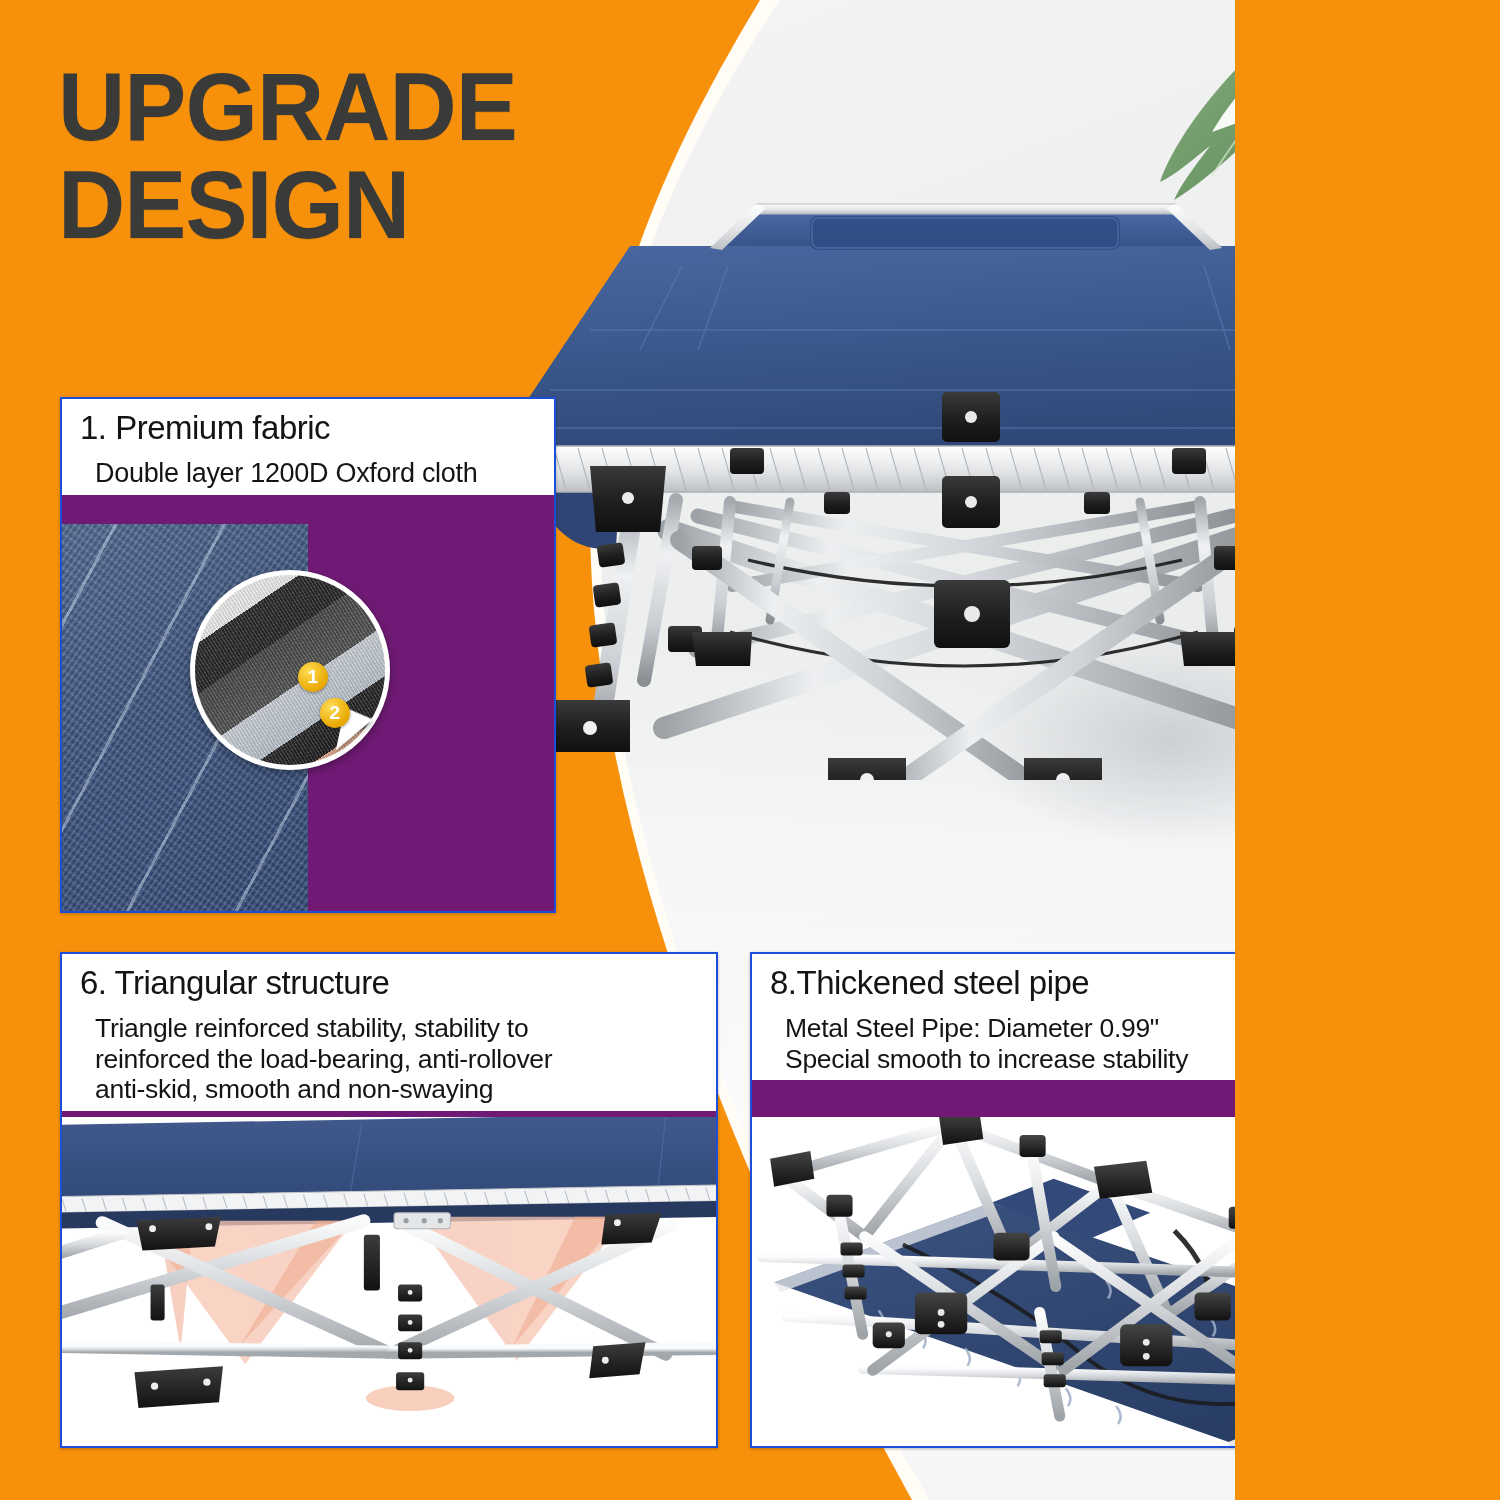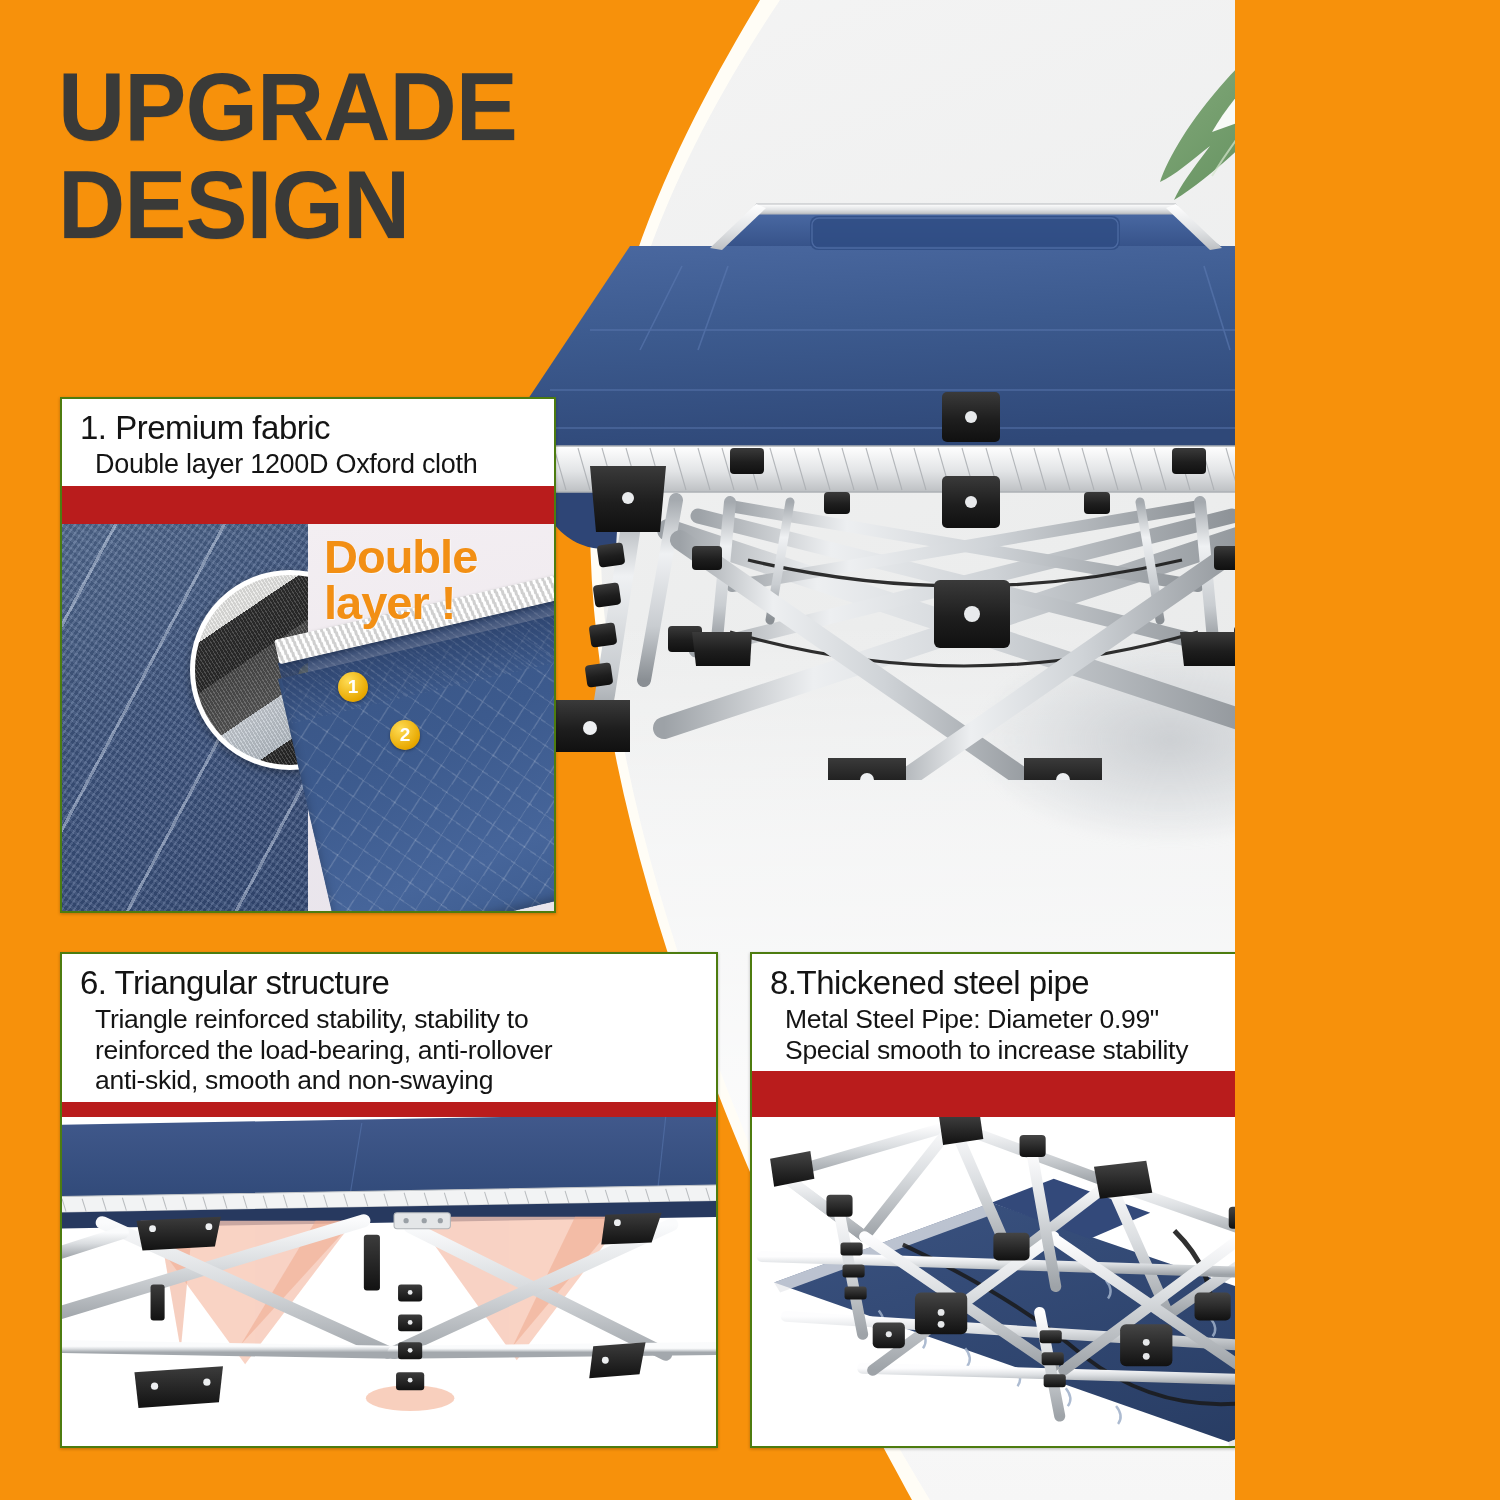--- a/index.html
+++ b/index.html
@@ -43,38 +43,38 @@
     letter-spacing:-1px;
     text-transform:uppercase;
     transform:scaleX(.97);
     transform-origin:left top;
     text-shadow:0 1px 0 rgba(0,0,0,.08);
   }
   .title .l2{display:block;}
 
   
   .panel{
-    position:absolute;background:#b91c1c;
-    border:2px solid #4d7c0f;
+    position:absolute;background:#701a75;
+    border:2px solid #1d4ed8;
     box-shadow:0 1px 3px rgba(0,0,0,.25);
     overflow:hidden;
   }
   #panel1{left:60px;top:397px;width:492px;height:512px;}
   #panel2{left:60px;top:952px;width:654px;height:492px;}
   #panel3{left:750px;top:952px;width:700px;height:492px;}
 
   .panel-head{padding:12px 0 6px 18px;background:#fff;}
   .panel-title{
     font-size:33px;font-weight:400;color:#141414;
     line-height:1.0;letter-spacing:-.5px;white-space:nowrap;
     font-family:"Liberation Sans", sans-serif;
   }
   .panel-sub{
     font-size:27px;font-weight:400;color:#141414;
-    line-height:1.16;margin-top:5px;padding-left:15px;letter-spacing:-.3px;
+    line-height:1.16;margin-top:14px;padding-left:15px;letter-spacing:-.3px;
     font-family:"Liberation Sans", sans-serif;
   }
   #panel2 .panel-sub, #panel3 .panel-sub{font-size:26.5px;}
 
   .panel-photo{position:absolute;left:0;right:0;overflow:hidden;}
 
   
   #p1photo{top:125px;bottom:0;}
   .fab-left{
     position:absolute;left:0;top:0;width:50%;height:100%;
@@ -427,31 +427,20 @@
     </div>
 
     <div class="panel-photo" id="p1photo">
 
       <div class="fab-left"></div>
       <div class="bubble"></div>
       <div class="bubble-tail"></div>
       <div class="badge" style="left:calc(26% + 108px);top:calc(12% + 92px);">1</div>
       <div class="badge" style="left:calc(26% + 130px);top:calc(12% + 128px);">2</div>
 
-      <div class="fab-right">
-        <div class="ripstop"></div>
-        <div class="ripstop-dark"></div>
-        <div class="white-trim"></div>
-        <div class="dbl-layer-txt">
-          <span>Double</span><br>
-          <span>layer !</span>
-        </div>
-        <div class="badge" style="left:30px;top:148px;">1</div>
-        <div class="badge" style="left:82px;top:196px;">2</div>
-      </div>
     </div>
   </div>
 
   <div class="panel" id="panel2">
     <div class="panel-head">
       <div class="panel-title">6. Triangular structure</div>
       <div class="panel-sub">
         <div>Triangle reinforced stability, stability to</div>
         <div>reinforced the load-bearing, anti-rollover</div>
         <div>anti-skid, smooth and non-swaying</div>

